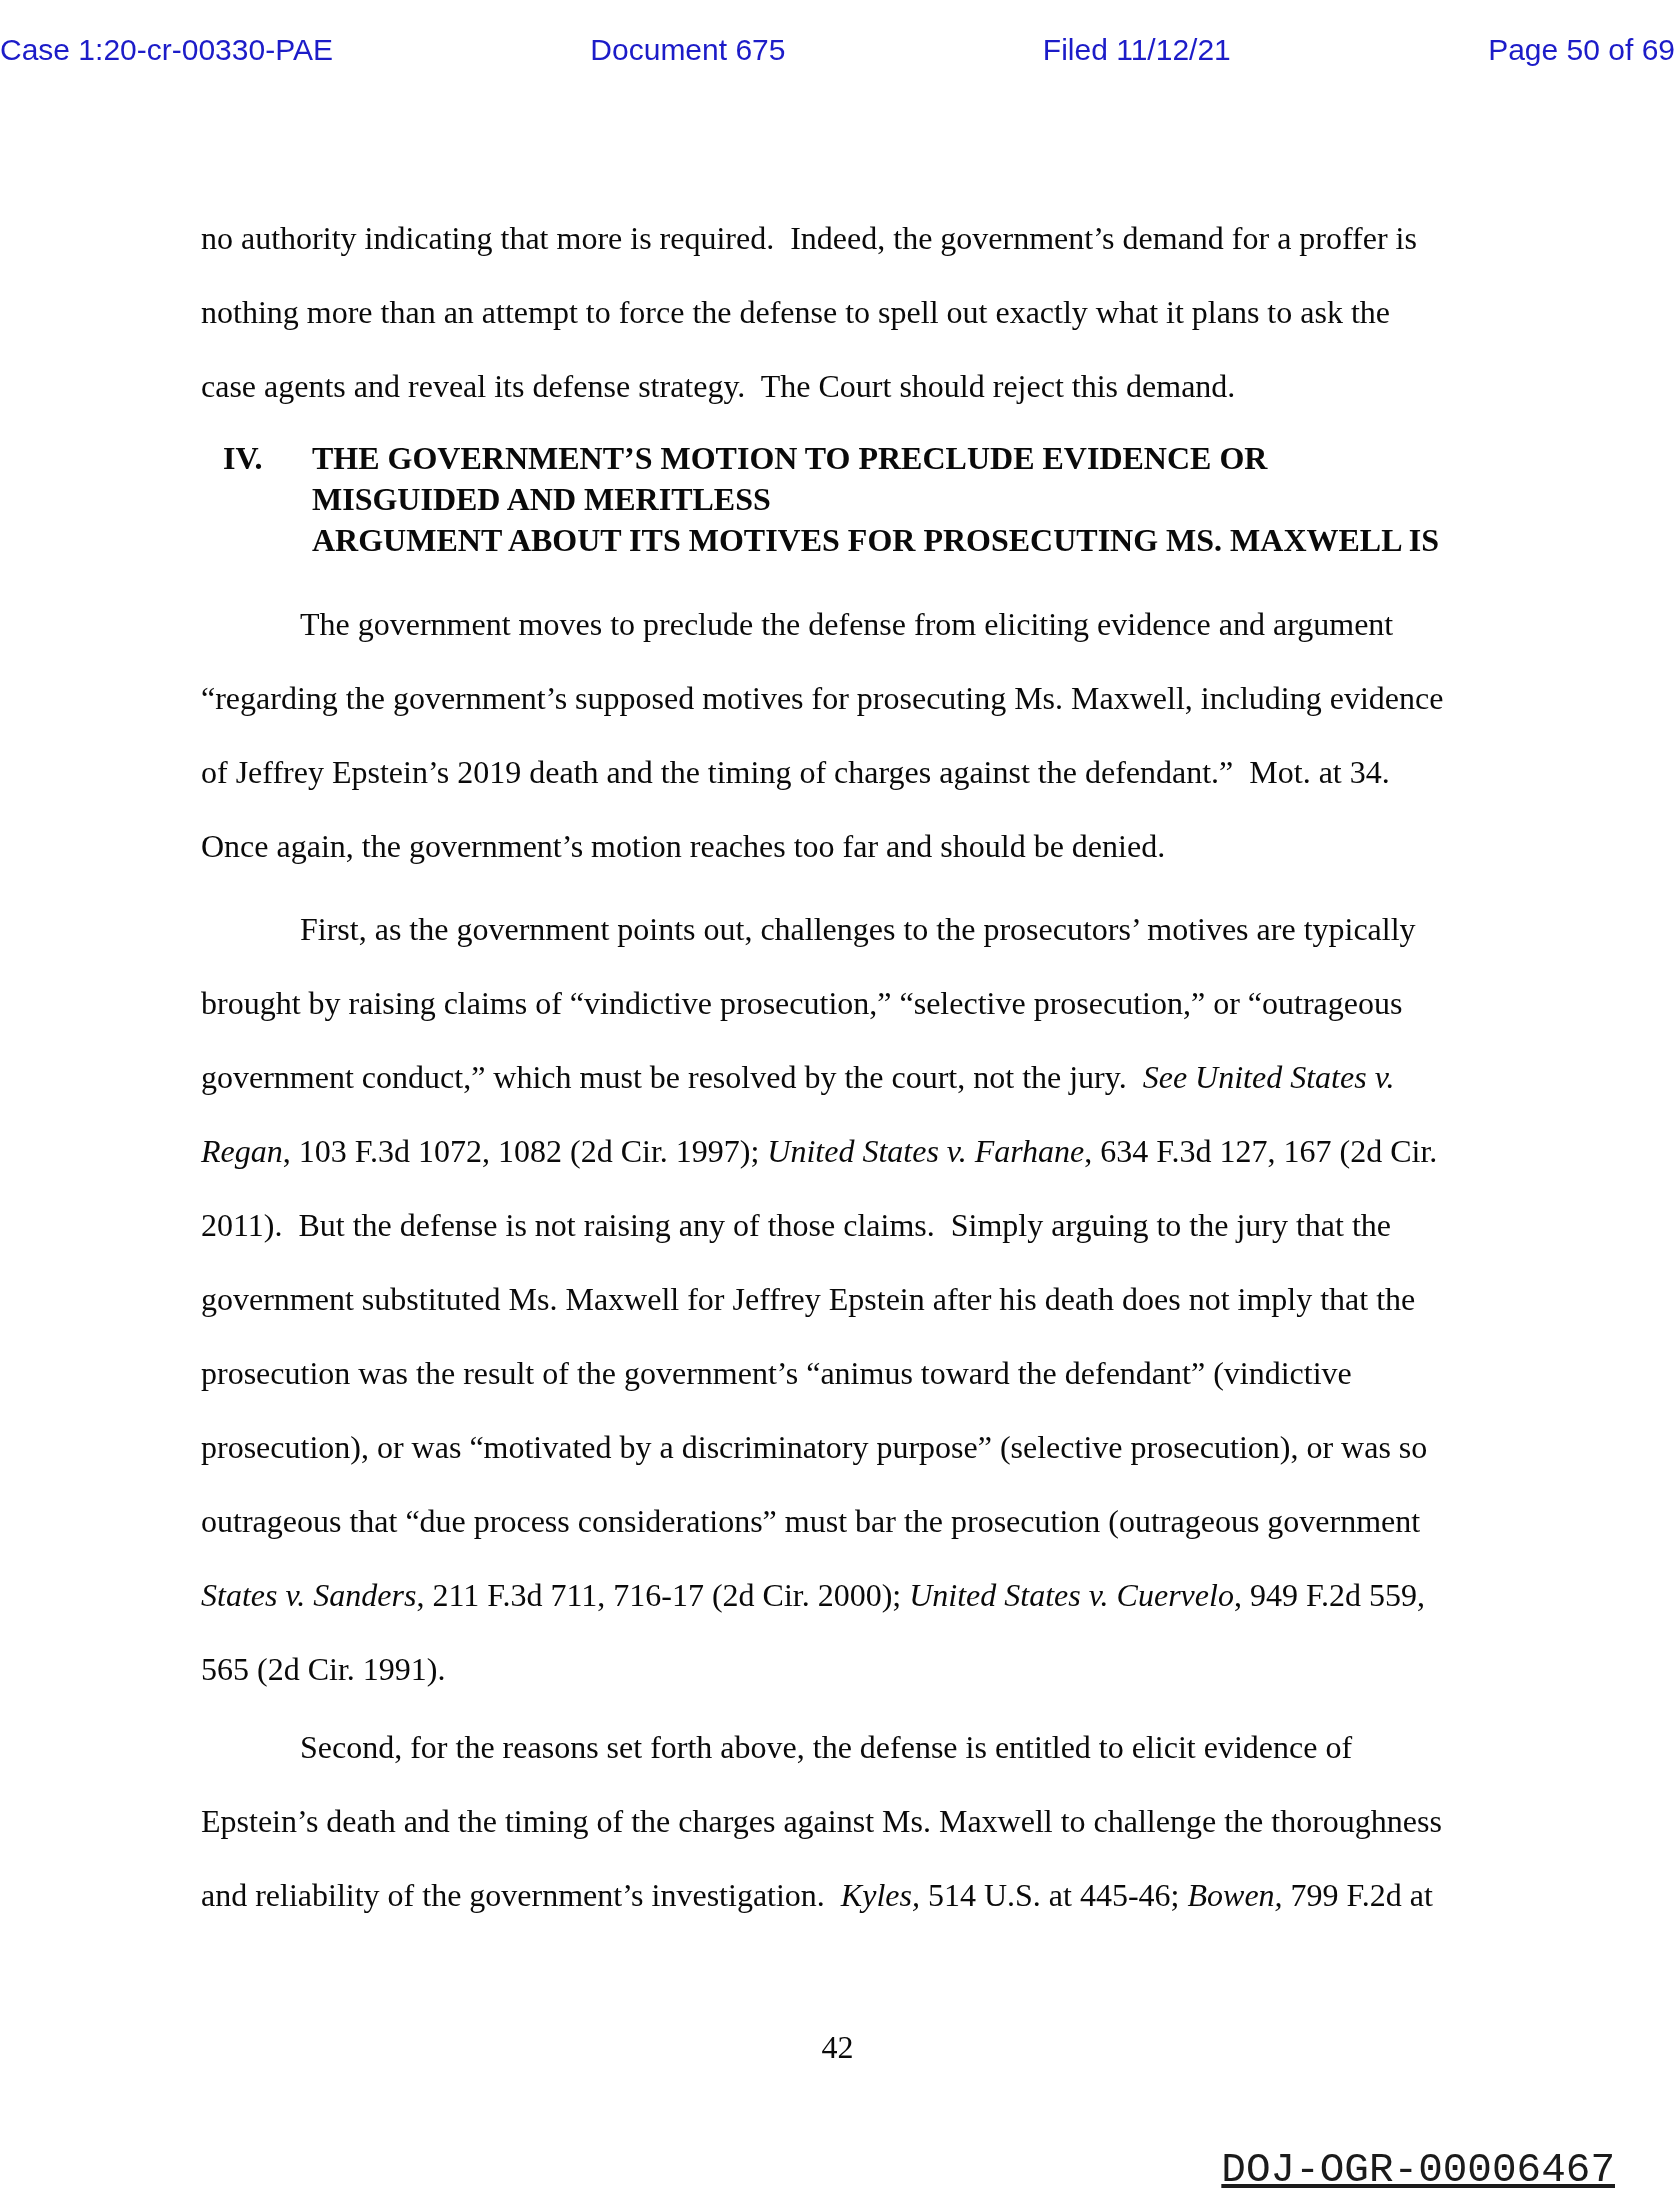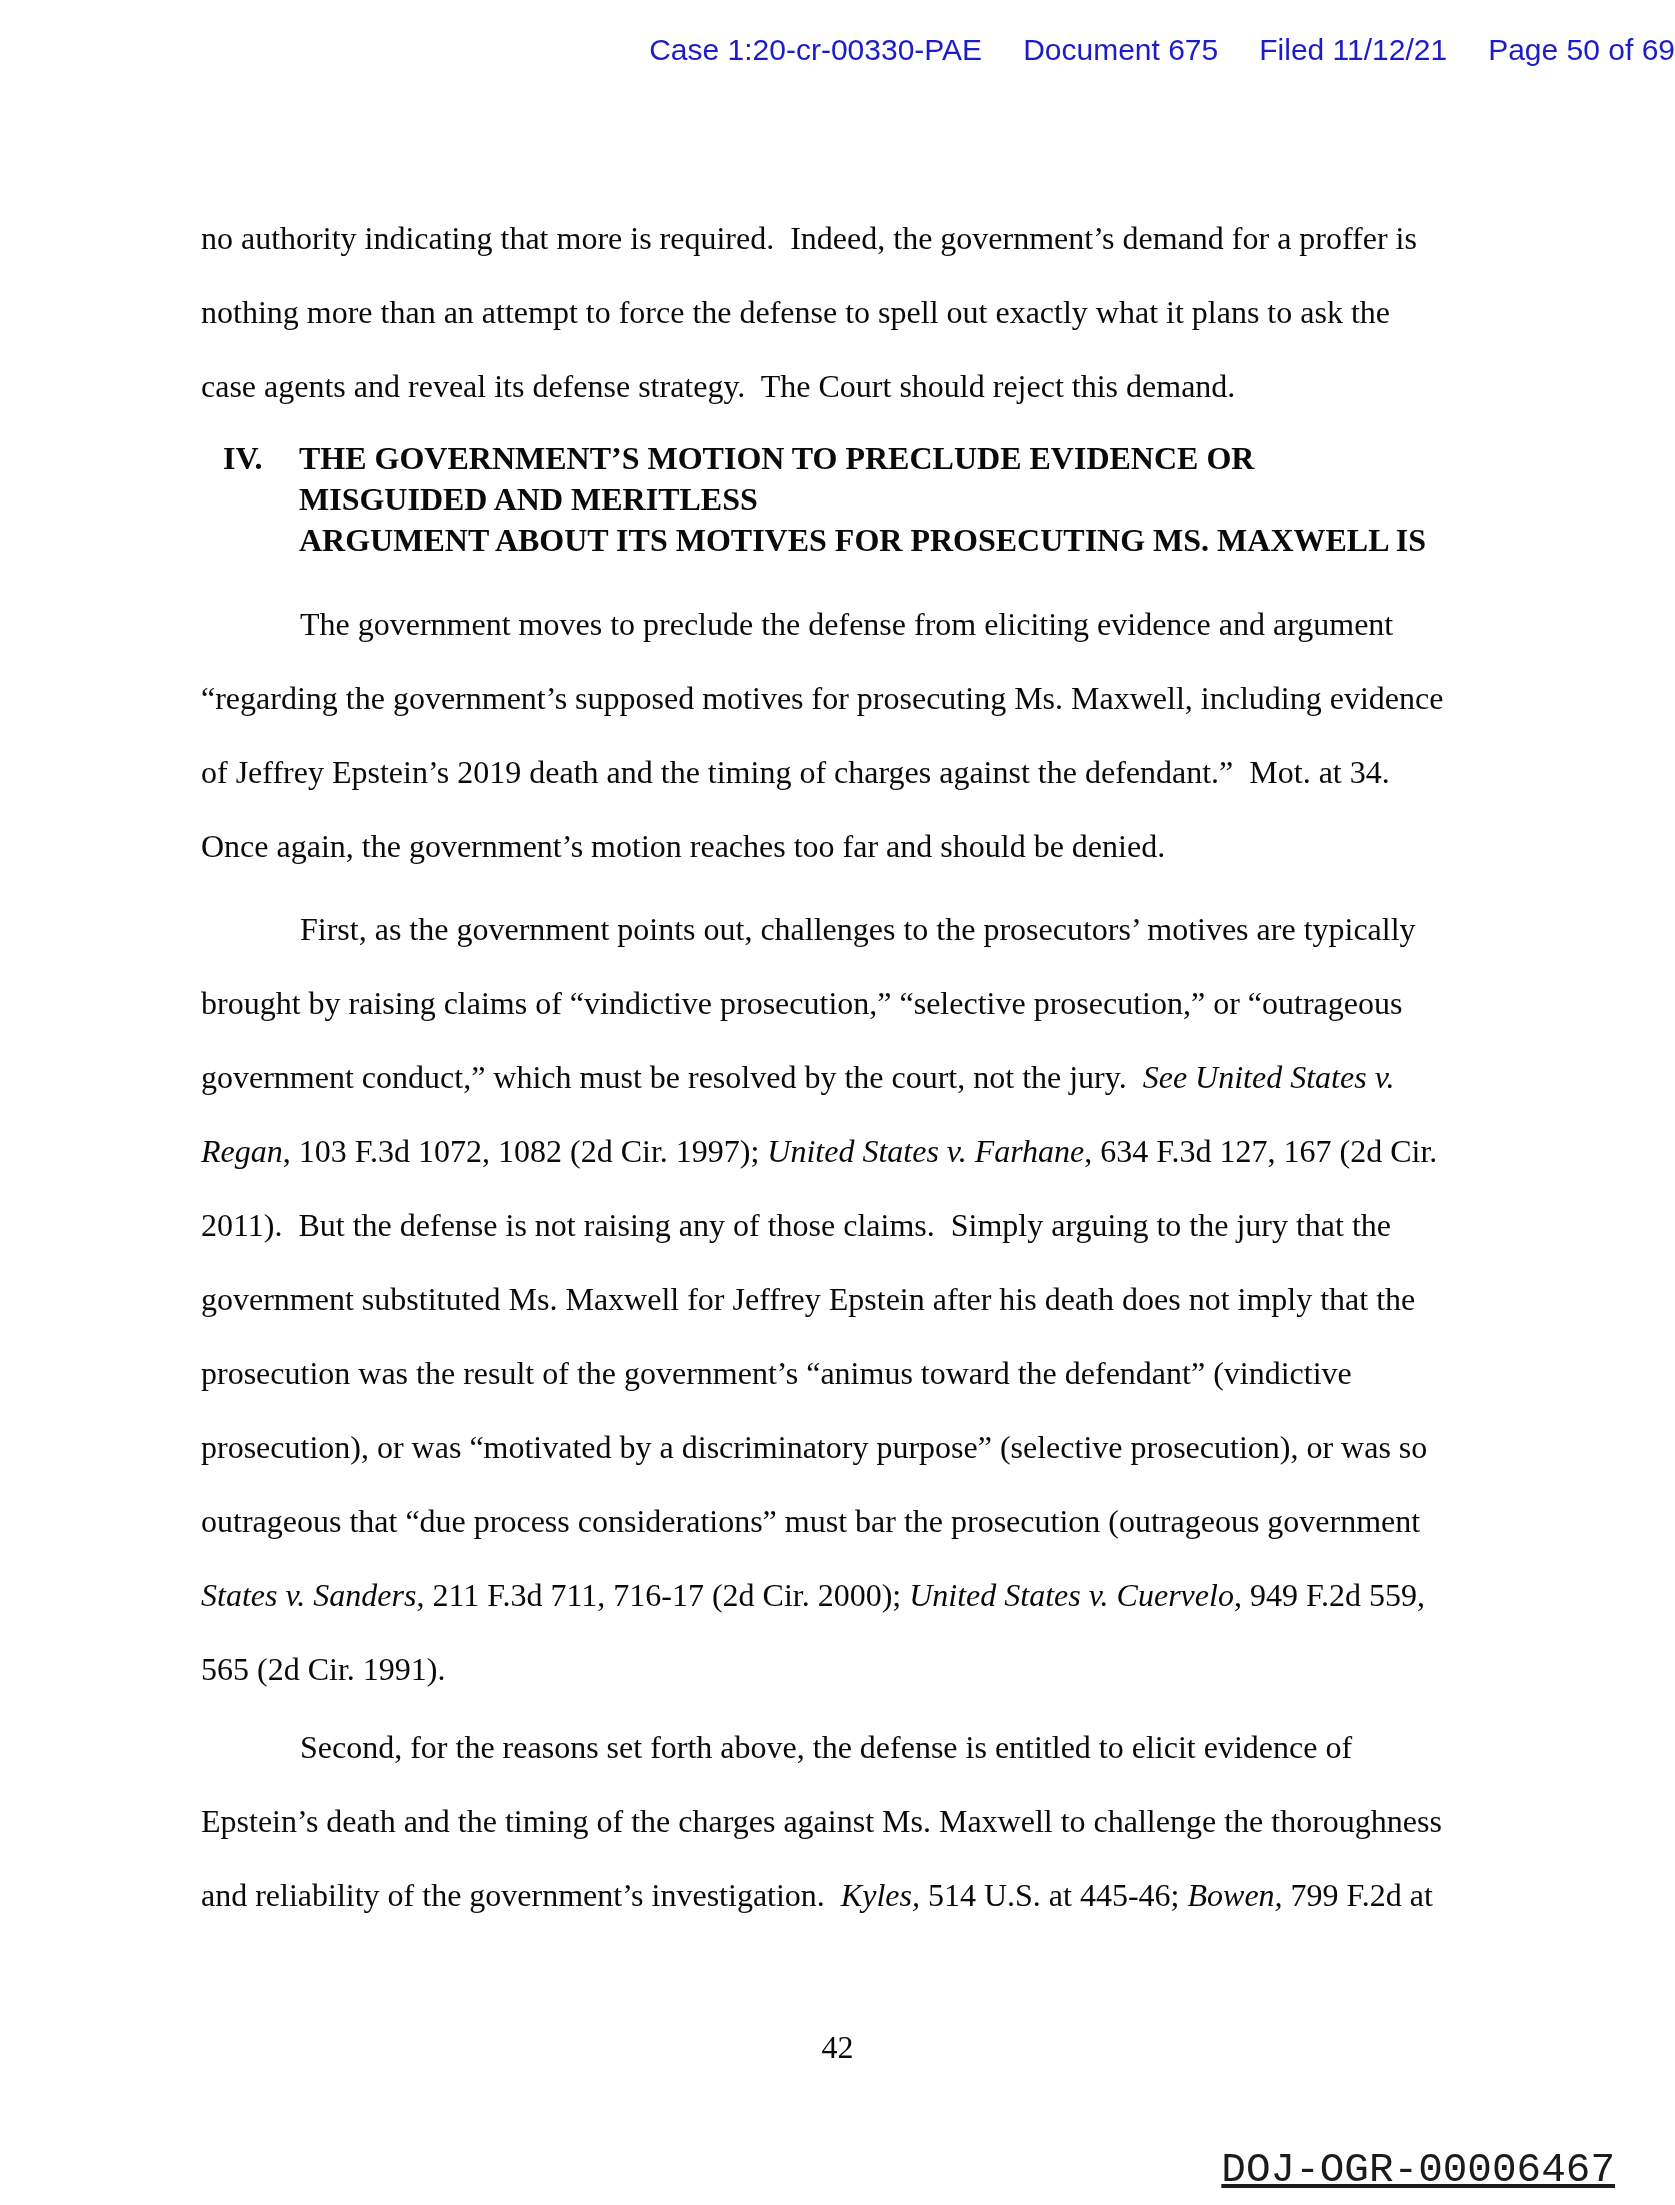--- a/index.html
+++ b/index.html
@@ -17,21 +17,21 @@
     font-family: "Liberation Serif", "DejaVu Serif", serif;
     color: #0a0a0a;
   }
   
   .stamp {
     position: absolute;
     top: 33px;
     left: 0;
     right: 0;
     display: flex;
-    justify-content: flex-end;
+    justify-content: space-between;
     gap: 41px;
     font-family: "Liberation Sans", sans-serif;
     font-size: 30px;
     color: #1c1cc8;
     white-space: nowrap;
   }
   
   .content {
     position: absolute;
     top: 197px;
@@ -53,21 +53,21 @@
     display: flex;
     margin-top: 14.5px;
     margin-left: 26px;
     font-weight: bold;
     font-size: 32px;
   }
   .heading-number {
     flex: 0 0 76px;
     line-height: 41px;
   }
-  .heading-lines { flex: 1; }
+  .heading-lines { flex: 1; margin-left: 13px; }
   .heading-line {
     line-height: 41px;
     white-space: nowrap;
   }
   .mt-p2 { margin-top: 26px; }
   .mt-p3 { margin-top: 9.2px; }
   .mt-p4 { margin-top: 1.3px; }
 
   .page-number {
     position: absolute;

